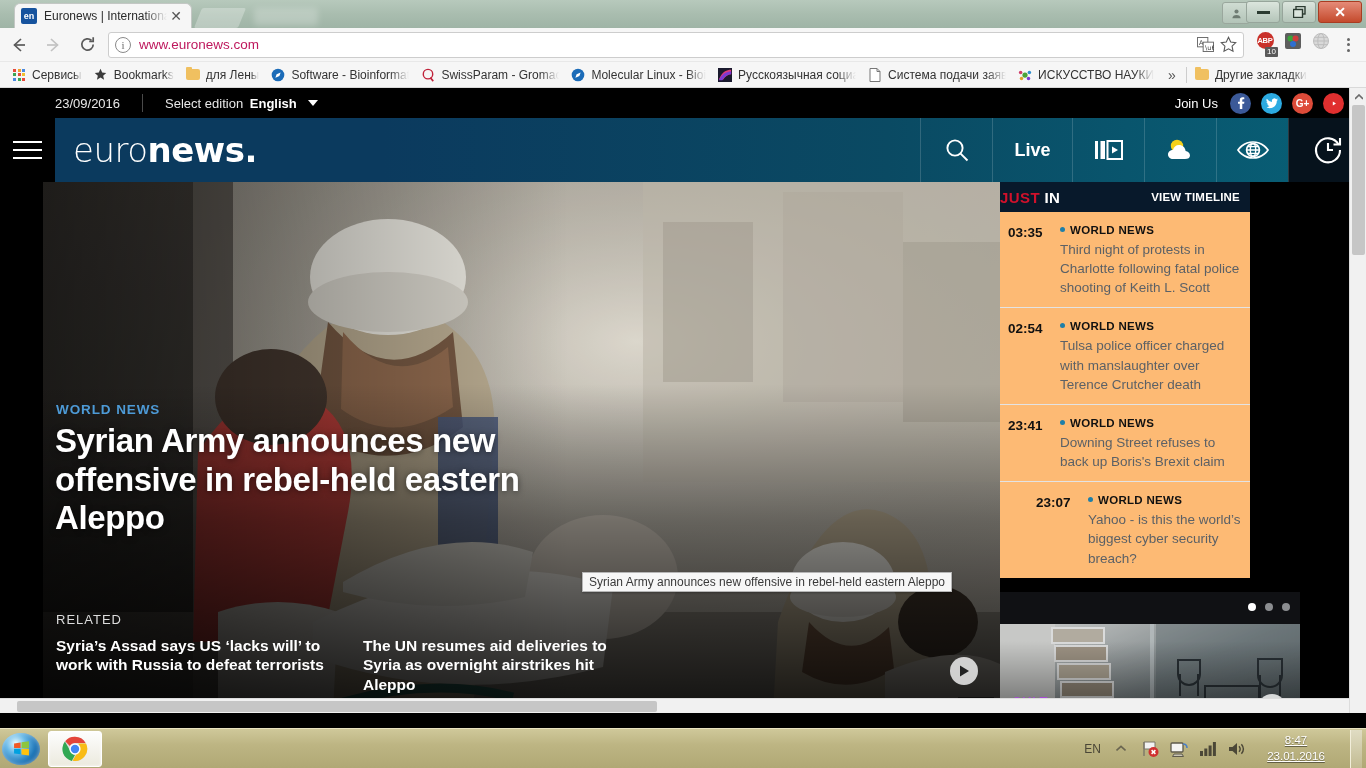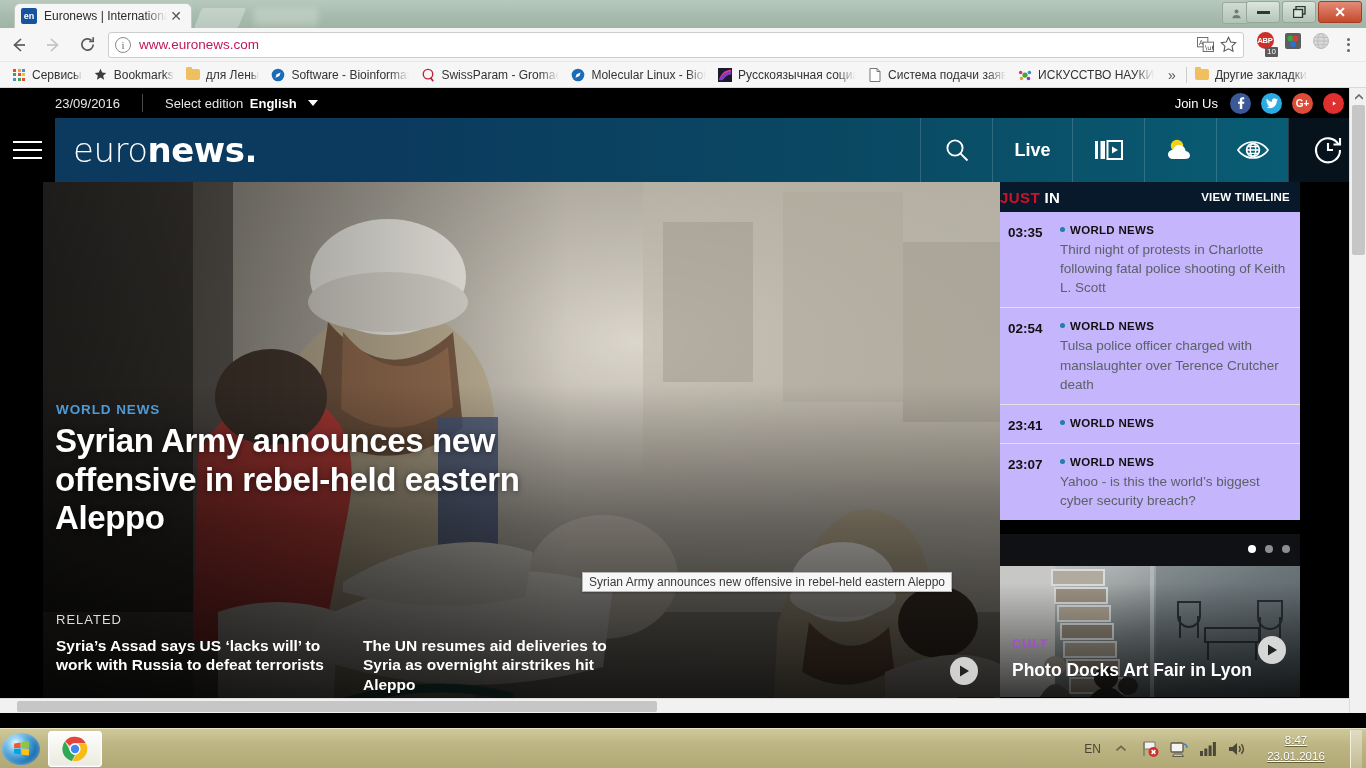--- a/index.html
+++ b/index.html
@@ -190,31 +190,31 @@
     border-radius:50%; background:rgba(255,255,255,.78);
     display:flex;align-items:center;justify-content:center;}
   .hero-dur{ position:absolute; right:6px; bottom:2px; font-size:11px;
     color:#ddd; background:rgba(0,0,0,.55); padding:1px 4px; }
   .tooltip{ position:absolute; left:582px; top:572px; height:20px;
     background:#f7f7f7; border:1px solid #b6b6b6; font-size:12px;
     color:#3a3a3a; display:flex; align-items:center; padding:0 6px;
     box-shadow:0 1px 2px rgba(0,0,0,.3); white-space:nowrap; z-index:40;}
 
   
-  .rail{ position:absolute; left:1000px; top:0; width:300px; }
+  .rail{ position:absolute; left:1000px; top:0; width:250px; }
   .justin-head{ height:30px; background:#08192b; display:flex;
                 align-items:center; padding:0 10px 0 0;}
   .justin-t{ font-size:15px; font-weight:bold; letter-spacing:.4px; }
   .justin-t .j{ color:#d0112b; }
   .justin-t .i{ color:#fff; }
   .view-tl{ margin-left:auto; color:#fff; font-size:11.5px; font-weight:bold;
             letter-spacing:.2px;}
-  .ji-list{ background:#c4b5fd; }
+  .ji-list{ background:#fdba74; }
   .ji{ display:flex; padding:12px 8px 10px 8px; border-bottom:1px solid #e3e3e3;}
-  .ji:last-child{ border-bottom:none; }
+  .ji:last-child{ border-bottom:none;margin-left:28px; }
   .ji-time{ width:52px; flex:0 0 auto; font-size:13.5px; font-weight:bold;
             color:#111; padding-top:1px;}
   .ji-body{ flex:1 1 auto; }
   .ji-cat{ font-size:11.5px; font-weight:bold; color:#111;
            letter-spacing:.3px; margin-bottom:4px; }
   .ji-dot{ display:inline-block; width:5px;height:5px;border-radius:50%;
            background:#1f7fa8; margin-right:5px; vertical-align:2px;}
   .ji-txt{ font-size:13.5px; color:#5c6166; line-height:1.42; }
 
   .promo{ position:relative; margin-top:14px; width:300px; height:163px;
@@ -696,20 +696,21 @@
               </div>
               <div class="ji-txt">Tulsa police officer charged with manslaughter over Terence Crutcher death</div>
             </div>
           </div>
           <div class="ji">
             <div class="ji-time">23:41</div>
             <div class="ji-body">
               <div class="ji-cat">
                 <span class="ji-dot"></span><span>WORLD NEWS</span>
               </div>
+              <div class="ji-txt">Downing Street refuses to back up Boris's Brexit claim</div>
             </div>
           </div>
           <div class="ji">
             <div class="ji-time">23:07</div>
             <div class="ji-body">
               <div class="ji-cat">
                 <span class="ji-dot"></span><span>WORLD NEWS</span>
               </div>
               <div class="ji-txt">Yahoo - is this the world’s biggest cyber security breach?</div>
             </div>

